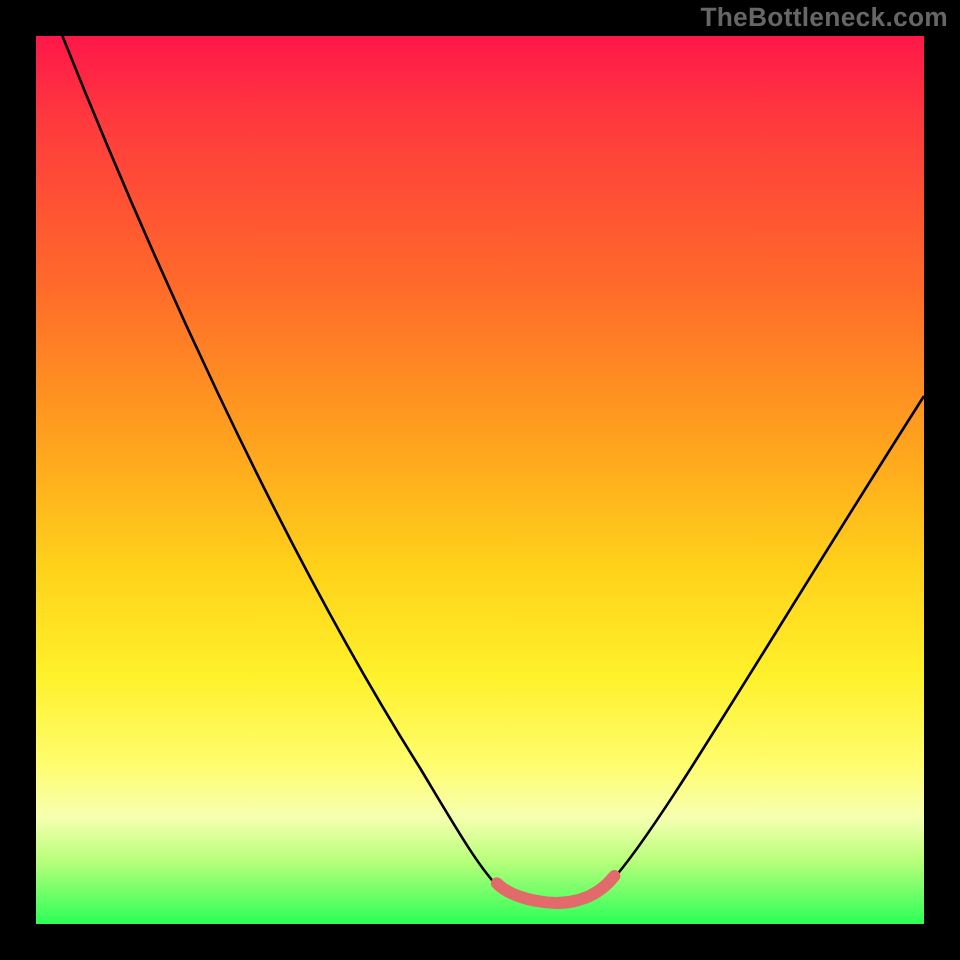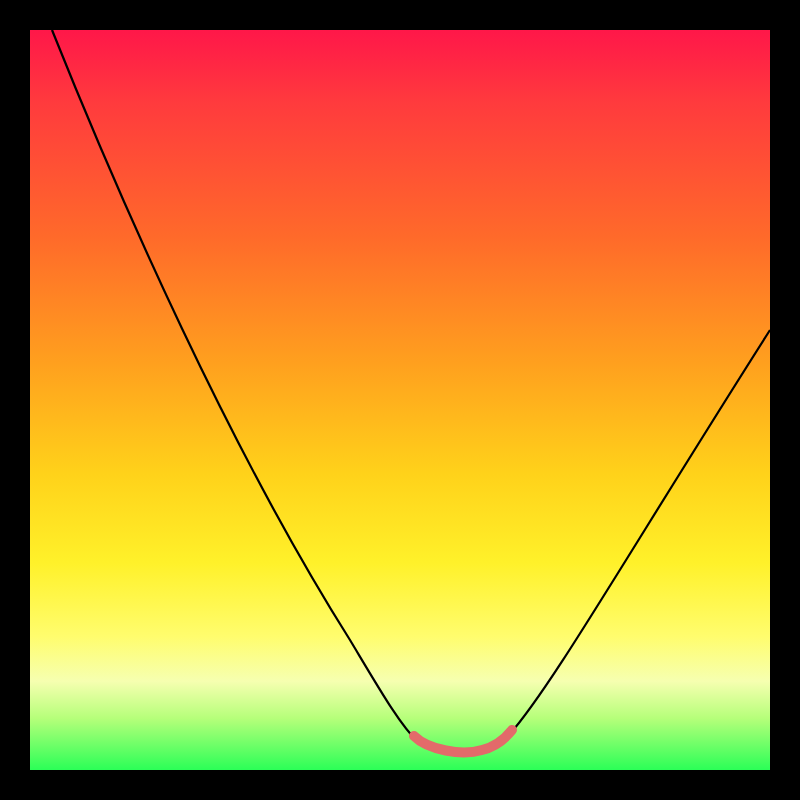--- a/index.html
+++ b/index.html
@@ -67,20 +67,21 @@
     stroke: #e36a6a;
     stroke-width: 10;
     stroke-linecap: round;
     fill: none;
   }
 </style>
 </head>
 <body>
 
 <div class="frame">
+  <div class="watermark">TheBottleneck.com</div>
 
   <div class="plot">
     <svg class="curve" viewBox="0 0 740 740">
 
       <path class="black-stroke" d="M 22 0
                C 90 170, 200 420, 320 610
                C 350 660, 370 695, 388 712"></path>
 
       <path class="black-stroke" d="M 388 712
                C 400 722, 430 726, 450 722

